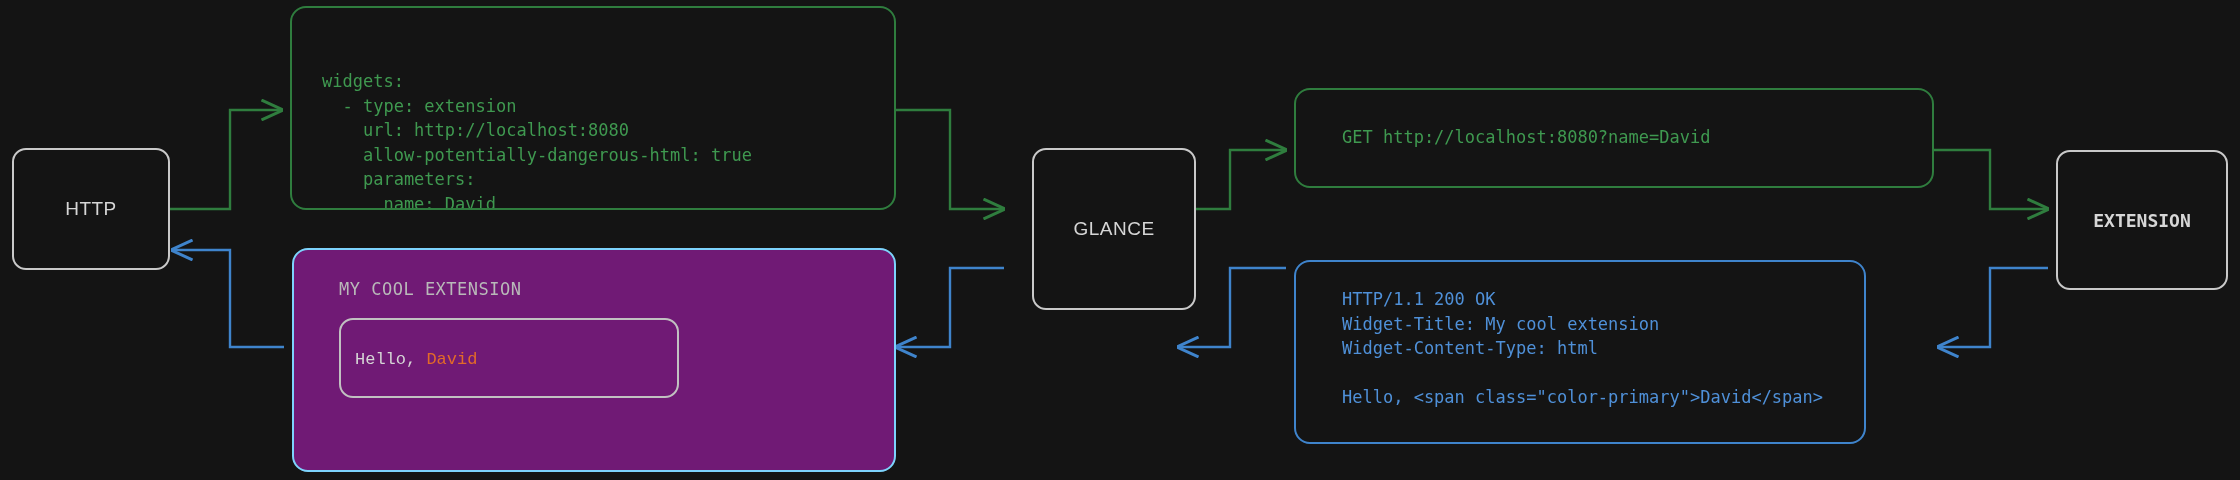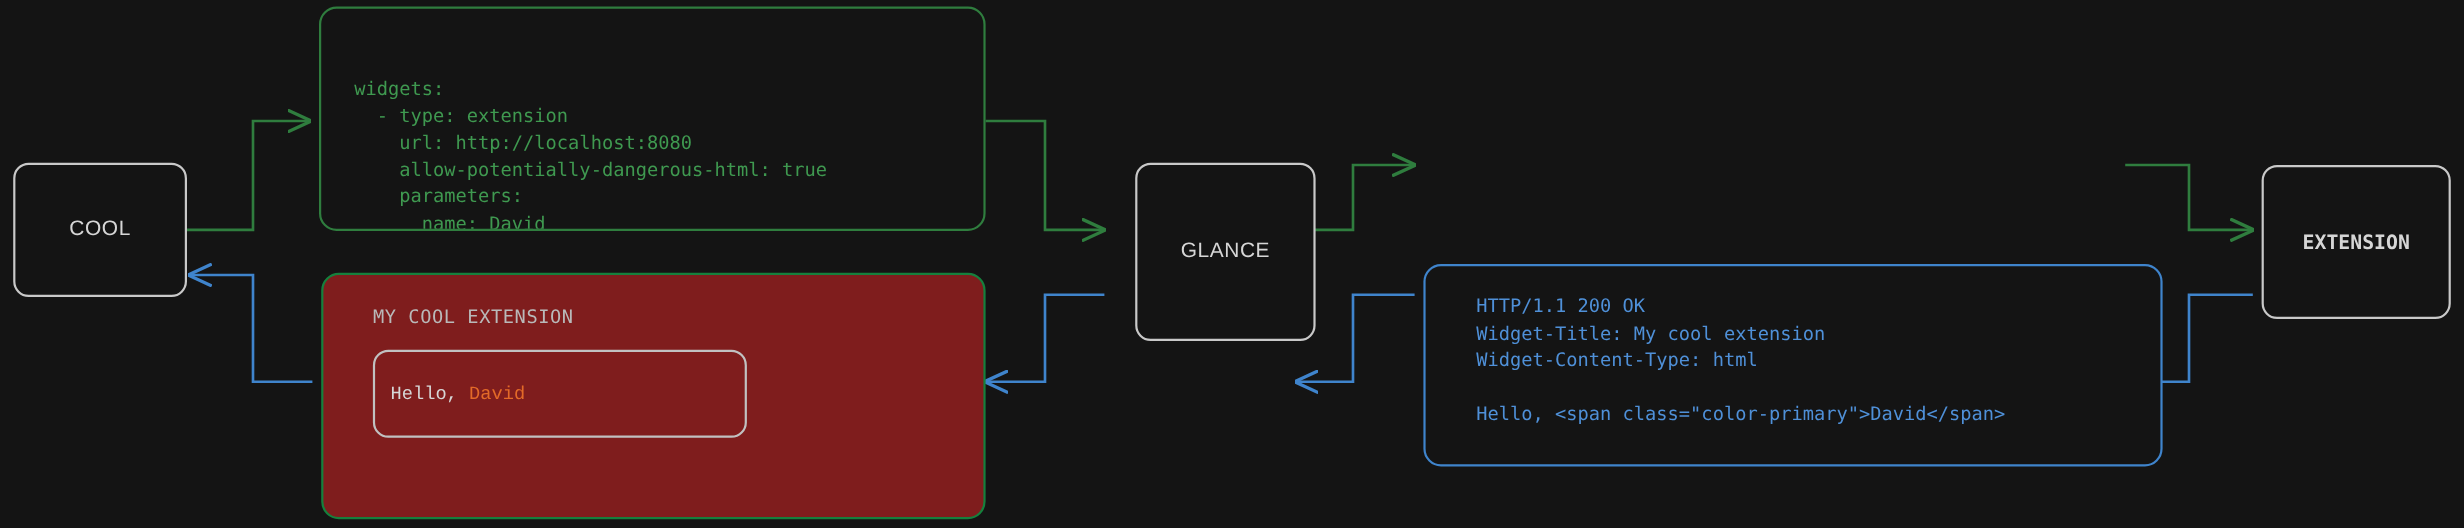--- a/index.html
+++ b/index.html
@@ -54,23 +54,23 @@
     white-space: pre;
     overflow: hidden;
   }
   .codebox.green { border-color: #2f7d3e; color: #3f9950; }
   .codebox.blue  { border-color: #3f84cc; color: #4f90d8; }
   .codebox .code {
     position: absolute;
   }
   .widgetbox {
     position: absolute;
-    border: 2px solid #15803d;
+    border: 2px solid #7dd3fc;
     border-radius: 16px;
-    background: #7f1d1d;
+    background: #701a75;
     box-sizing: border-box;
   }
   .widget-title {
     position: absolute;
     left: 45px;
     top: 29px;
     color: #b9b9b9;
     font-family: "DejaVu Sans Mono", "Liberation Mono", monospace;
     font-size: 17px;
     letter-spacing: 0.5px;
@@ -122,42 +122,45 @@
     <path d="M 2048 268 L 1990 268 L 1990 347 L 1938 347" fill="none" stroke="#3f84cc" stroke-width="2.4" marker-end="url(#arrow-blue)"></path>
 
     <path d="M 1286 268 L 1230 268 L 1230 347 L 1178 347" fill="none" stroke="#3f84cc" stroke-width="2.4" marker-end="url(#arrow-blue)"></path>
 
     <path d="M 1004 268 L 950 268 L 950 347 L 896 347" fill="none" stroke="#3f84cc" stroke-width="2.4" marker-end="url(#arrow-blue)"></path>
 
     <path d="M 284 347 L 230 347 L 230 250 L 172 250" fill="none" stroke="#3f84cc" stroke-width="2.4" marker-end="url(#arrow-blue)"></path>
   </svg>
 
   <div class="node" style="left:12px; top:148px; width:158px; height:122px;">
-    <span class="node-label">COOL</span>
+    <span class="node-label">HTTP</span>
   </div>
 
   <div class="node" style="left:1012px; top:148px; width:164px; height:162px;margin-left:20px;">
     <span class="node-label">GLANCE</span>
   </div>
 
   <div class="node" style="left:2056px; top:150px; width:172px; height:140px;font-weight:bold;">
     <span class="node-label mono">EXTENSION</span>
   </div>
 
   <div class="codebox green" style="left:290px; top:6px; width:606px; height:204px;">
     <div class="code" style="left:30px; top:32px;margin-top:29px;">widgets:
   - type: extension
     url: http://localhost:8080
     allow-potentially-dangerous-html: true
     parameters:
       name: David</div>
   </div>
 
+  <div class="codebox green" style="left:1294px; top:88px; width:640px; height:100px;">
+    <div class="code" style="left:46px; top:35px;">GET http://localhost:8080?name=David</div>
+  </div>
 
-  <div class="codebox blue" style="left:1294px; top:240px; width:672px; height:184px;">
+  <div class="codebox blue" style="left:1294px; top:260px; width:572px; height:184px;">
     <div class="code" style="left:46px; top:25px;">HTTP/1.1 200 OK
 Widget-Title: My cool extension
 Widget-Content-Type: html
 
 Hello, &lt;span class="color-primary"&gt;David&lt;/span&gt;</div>
   </div>
 
   <div class="widgetbox" style="left:292px; top:248px; width:604px; height:224px;">
     <div class="widget-title">MY COOL EXTENSION</div>
     <div class="widget-inner">

